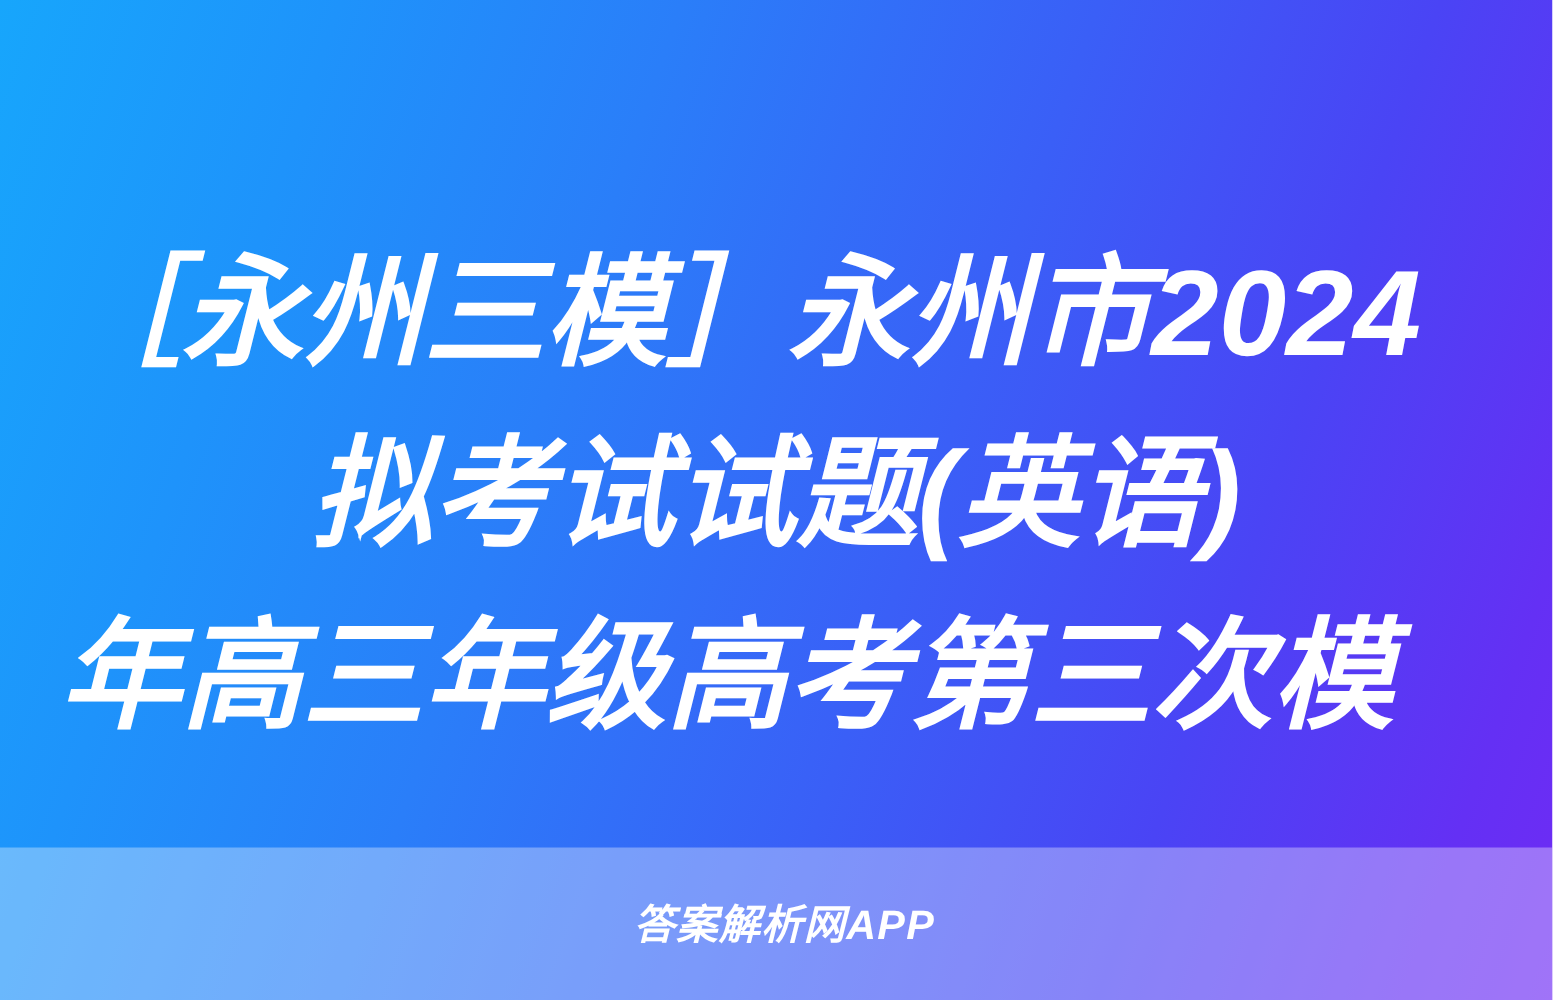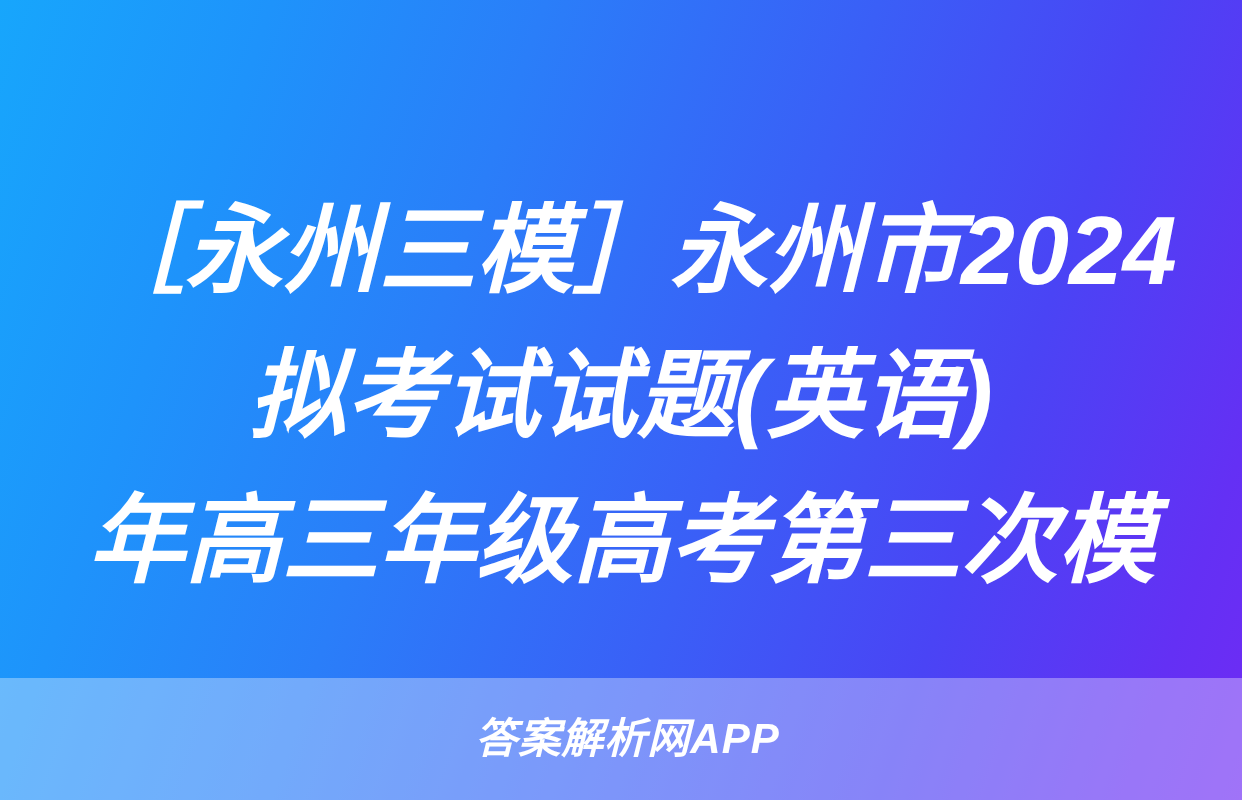--- a/index.html
+++ b/index.html
@@ -25,21 +25,21 @@
         #6430f4 92%,
         #6f2bf4 100%);
   }
 
   
   .title-block {
     position: absolute;
     left: 0;
     right: 0;
     top: 178px;
-    padding: 0 84px;
+    padding: 0 44px;
     box-sizing: border-box;
     text-align: center;
   }
 
   .title-line {
     display: block;
     color: #ffffff;
     font-size: 97px;
     line-height: 145px;
     font-weight: 700;
@@ -61,21 +61,21 @@
     width: 100%;
     height: 122px;
     background: rgba(255, 255, 255, 0.34);
     display: flex;
     align-items: center;
     justify-content: center;
   }
 
   .watermark {
     color: #ffffff;
-    font-size: 42px;
+    font-size: 33px;
     font-weight: 700;
     font-style: italic;
     letter-spacing: 1px;
     line-height: 1;
     white-space: nowrap;
     user-select: none;
     margin-left: 13px;
   }
 </style>
 </head>

